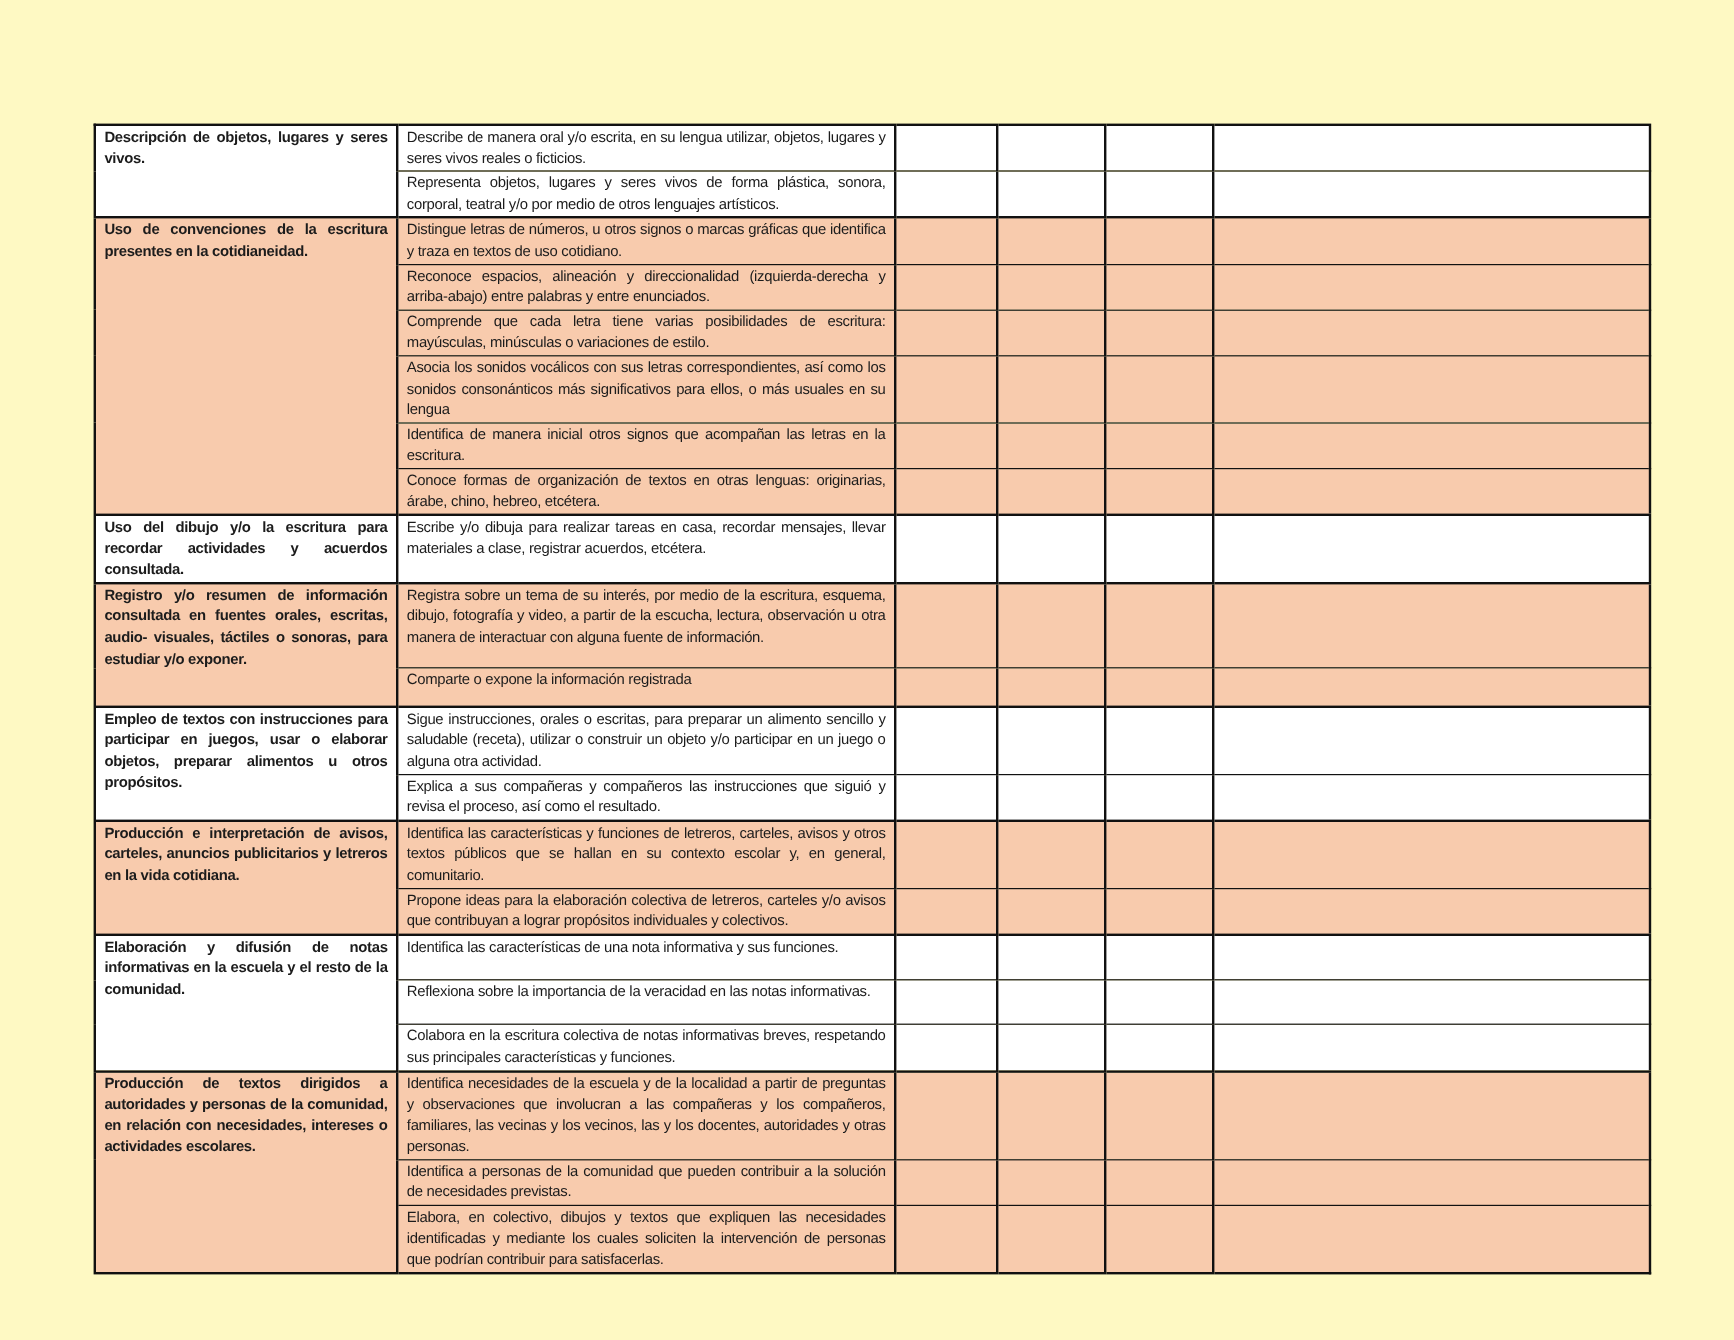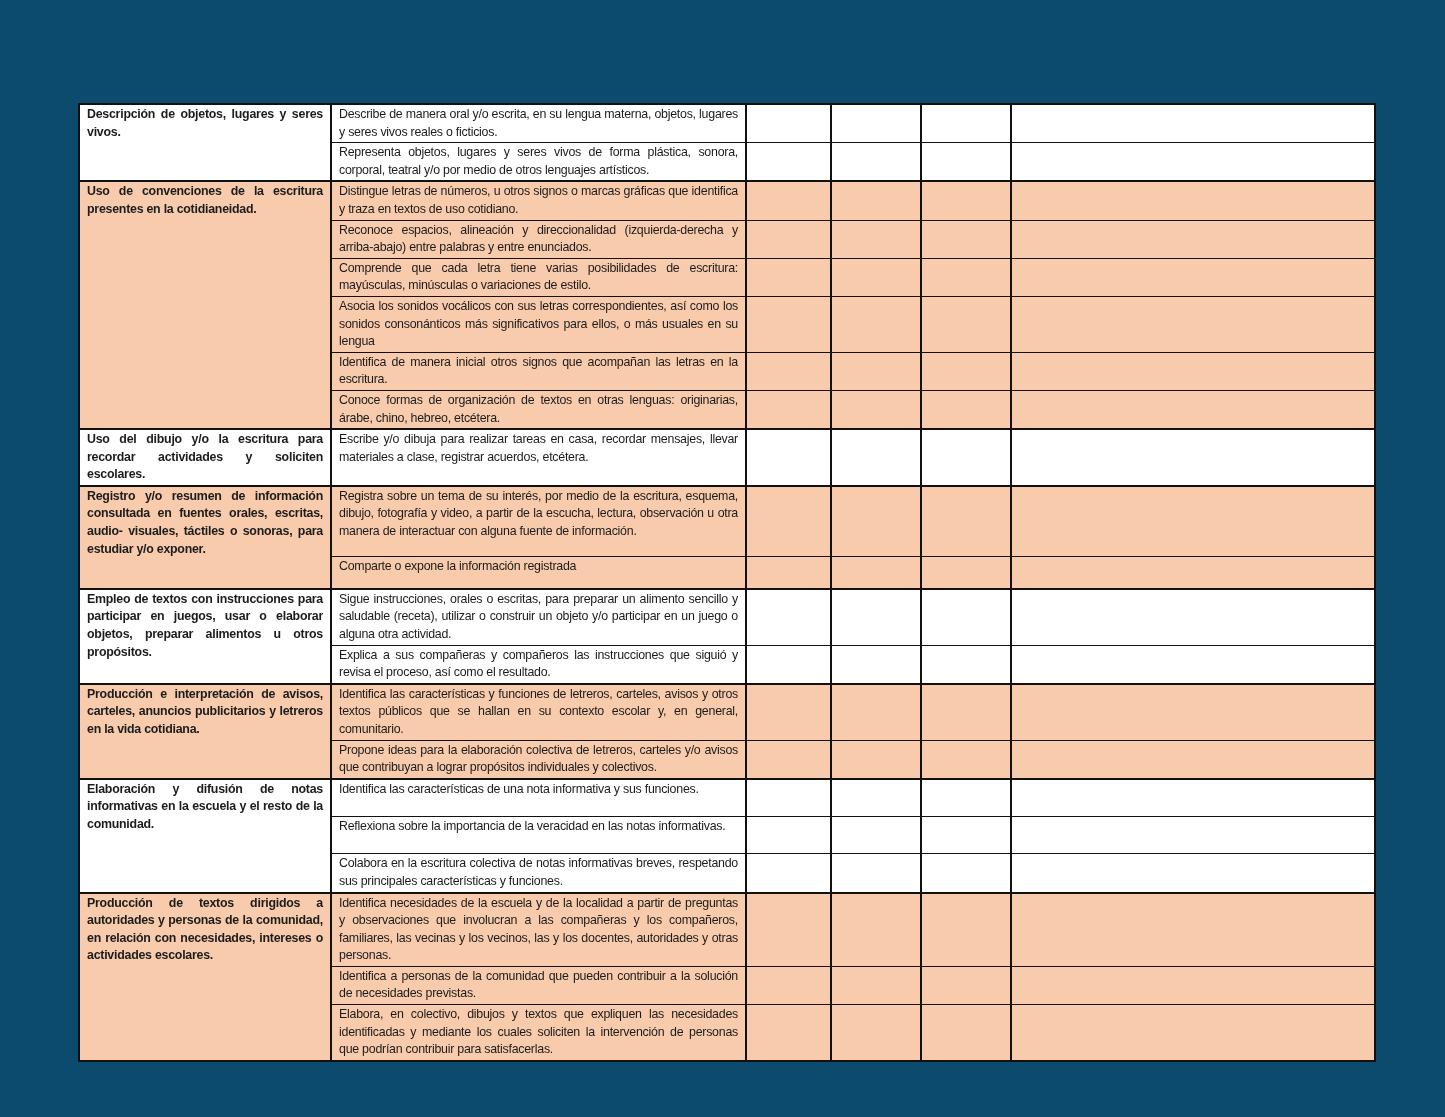--- a/index.html
+++ b/index.html
@@ -10,21 +10,21 @@
   body {
     width: 1445px;
     height: 1117px;
     position: relative;
     font-family: "Liberation Sans", sans-serif;
     color: #1c1c1c;
   }
   .page {
     position: absolute;
     inset: 0;
-    background: #0c4a6e;
+    background: #fef9c3;
   }
   table.rubric {
     position: absolute;
     left: 78px;
     top: 103px;
     width: 1296px;
     border-collapse: collapse;
     table-layout: fixed;
     border: 2.4px solid #111111;
   }
@@ -63,21 +63,21 @@
       <col style="width:252px">
       <col style="width:415px">
       <col style="width:85px">
       <col style="width:90px">
       <col style="width:90px">
       <col style="width:364px">
     </colgroup>
     <tbody id="rubric-body">
         <tr class="plain group-first" style="height: 37px;">
           <td class="topic" rowspan="2">Descripción de objetos, lugares y seres vivos.</td>
-          <td class="desc">Describe de manera oral y/o escrita, en su lengua materna, objetos, lugares y seres vivos reales o ficticios.</td>
+          <td class="desc">Describe de manera oral y/o escrita, en su lengua utilizar, objetos, lugares y seres vivos reales o ficticios.</td>
           <td class="empty"></td>
           <td class="empty"></td>
           <td class="empty"></td>
           <td class="empty"></td>
         </tr>
         <tr class="plain" style="height: 38px;">
           <td class="desc">Representa objetos, lugares y seres vivos de forma plástica, sonora, corporal, teatral y/o por medio de otros lenguajes artísticos.</td>
           <td class="empty"></td>
           <td class="empty"></td>
           <td class="empty"></td>
@@ -120,21 +120,21 @@
           <td class="empty"></td>
         </tr>
         <tr class="shaded" style="height: 38px;">
           <td class="desc">Conoce formas de organización de textos en otras lenguas: originarias, árabe, chino, hebreo, etcétera.</td>
           <td class="empty"></td>
           <td class="empty"></td>
           <td class="empty"></td>
           <td class="empty"></td>
         </tr>
         <tr class="plain group-first" style="height: 52px;">
-          <td class="topic" rowspan="1">Uso del dibujo y/o la escritura para recordar actividades y soliciten escolares.</td>
+          <td class="topic" rowspan="1">Uso del dibujo y/o la escritura para recordar actividades y acuerdos consultada.</td>
           <td class="desc">Escribe y/o dibuja para realizar tareas en casa, recordar mensajes, llevar materiales a clase, registrar acuerdos, etcétera.</td>
           <td class="empty"></td>
           <td class="empty"></td>
           <td class="empty"></td>
           <td class="empty"></td>
         </tr>
         <tr class="shaded group-first" style="height: 71px;">
           <td class="topic" rowspan="2">Registro y/o resumen de información consultada en fuentes orales, escritas, audio- visuales, táctiles o sonoras, para estudiar y/o exponer.</td>
           <td class="desc">Registra sobre un tema de su interés, por medio de la escritura, esquema, dibujo, fotografía y video, a partir de la escucha, lectura, observación u otra manera de interactuar con alguna fuente de información.</td>
           <td class="empty"></td>

